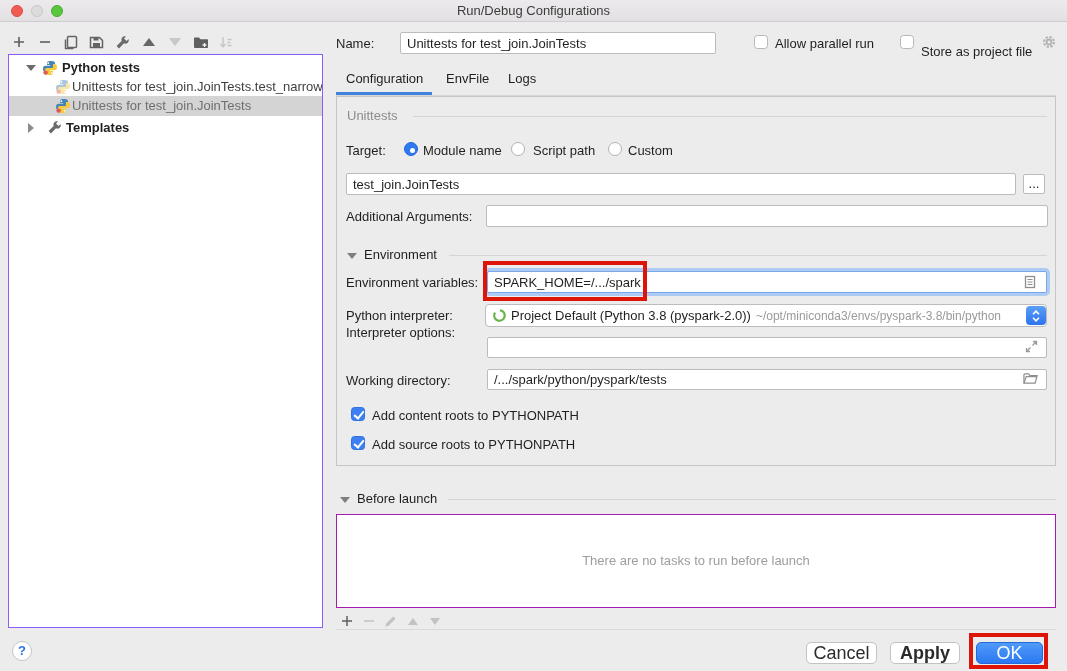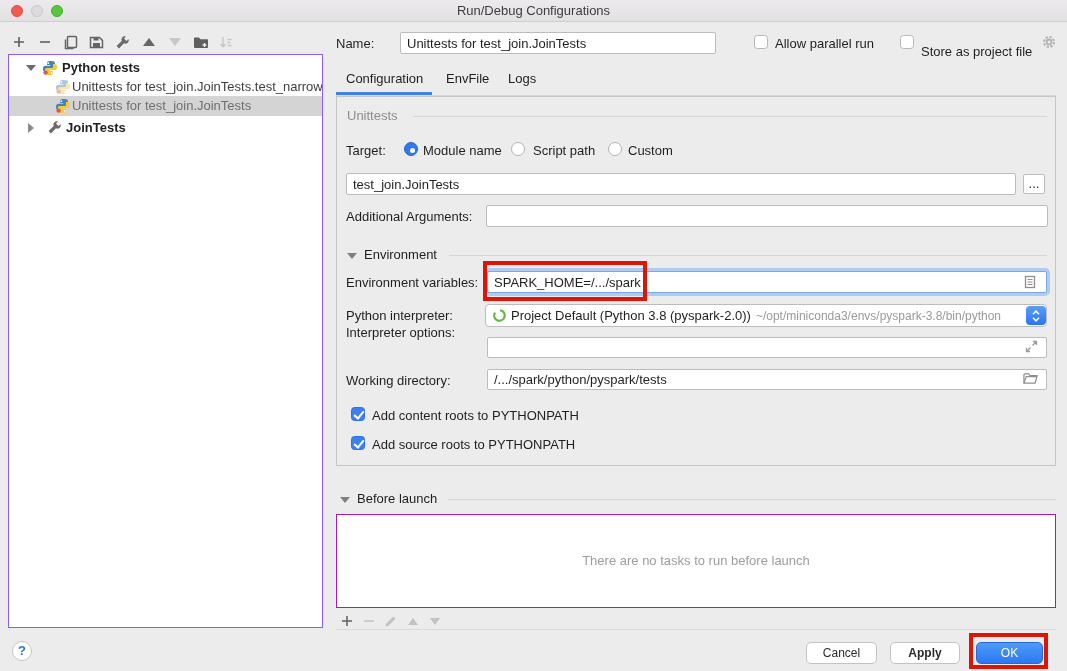--- a/index.html
+++ b/index.html
@@ -75,21 +75,21 @@
   .bl-toolbar { position:absolute; left:340px; top:613px; display:flex; gap:9px; align-items:center; height:16px; }
   .bl-bottom-line { position:absolute; left:336px; top:629px; width:720px; height:1px; background:#dadada; }
   .tri-up-s { width:0; height:0; border-left:5px solid transparent; border-right:5px solid transparent; border-bottom:7px solid #c2c2c2; }
   .tri-down-s { width:0; height:0; border-left:5px solid transparent; border-right:5px solid transparent; border-top:7px solid #c2c2c2; }
 
   
   .help-btn { position:absolute; left:12px; top:641px; width:20px; height:20px; border-radius:50%;
               background:#fff; border:1px solid #c6c6c6; color:#2e6fe8; font-weight:bold;
               text-align:center; line-height:18px; font-size:13px; }
   .btn { position:absolute; top:642px; height:22px; border-radius:5px; background:#fff;
-         border:1px solid #c3c3c3; font-family:inherit; font-size:12px; color:#2b2b2b;
+         border:1px solid #c3c3c3; font-family:inherit; font-size:18px; color:#2b2b2b;
          text-align:center; line-height:20px; }
   .btn.primary { background:linear-gradient(#509af8,#2b79f2); border:1px solid #2568d8; color:#fff; }
 
   
   .red-box { position:absolute; border:4px solid #dc1508; z-index:20; pointer-events:none; }
 </style>
 </head>
 <body>
 
 <div class="window">
@@ -188,21 +188,21 @@
       </div>
       <span class="t-label" style="left:63px; color:#6f6f6f;">Unittests for test_join.JoinTests</span>
     </div>
     <div class="trow" style="margin-top:2px;">
       <div class="t-caret-closed" style="left:19px;"></div>
       <div class="t-ico" style="left:38px; top:2px;">
         <svg width="15" height="15" viewBox="0 0 16 16">
             <path d="M14.5 4.2a3.7 3.7 0 01-4.9 4.7l-5.4 5.4-2.5-2.5 5.4-5.4A3.7 3.7 0 0111.8 1.5L9.6 3.7l2.7 2.7z" fill="#6a6a6a"></path>
           </svg>
       </div>
-      <span class="t-label bold" style="left:57px;">JoinTests</span>
+      <span class="t-label bold" style="left:57px;">Templates</span>
     </div>
   </div>
 
   <span class="lbl" style="left:336px; top:36px;">Name:</span>
   <input class="input" style="left: 400px; top: 32px; width: 316px; height: 22px;" value="Unittests for test_join.JoinTests">
 
   <div class="cbox" style="left:754px; top:35px;"></div>
   <span class="lbl" style="left:775px; top:36px;">Allow parallel run</span>
   <div class="cbox" style="left:900px; top:35px;"></div>
   <span class="lbl" style="left:921px; top:44px;">Store as project file</span>

